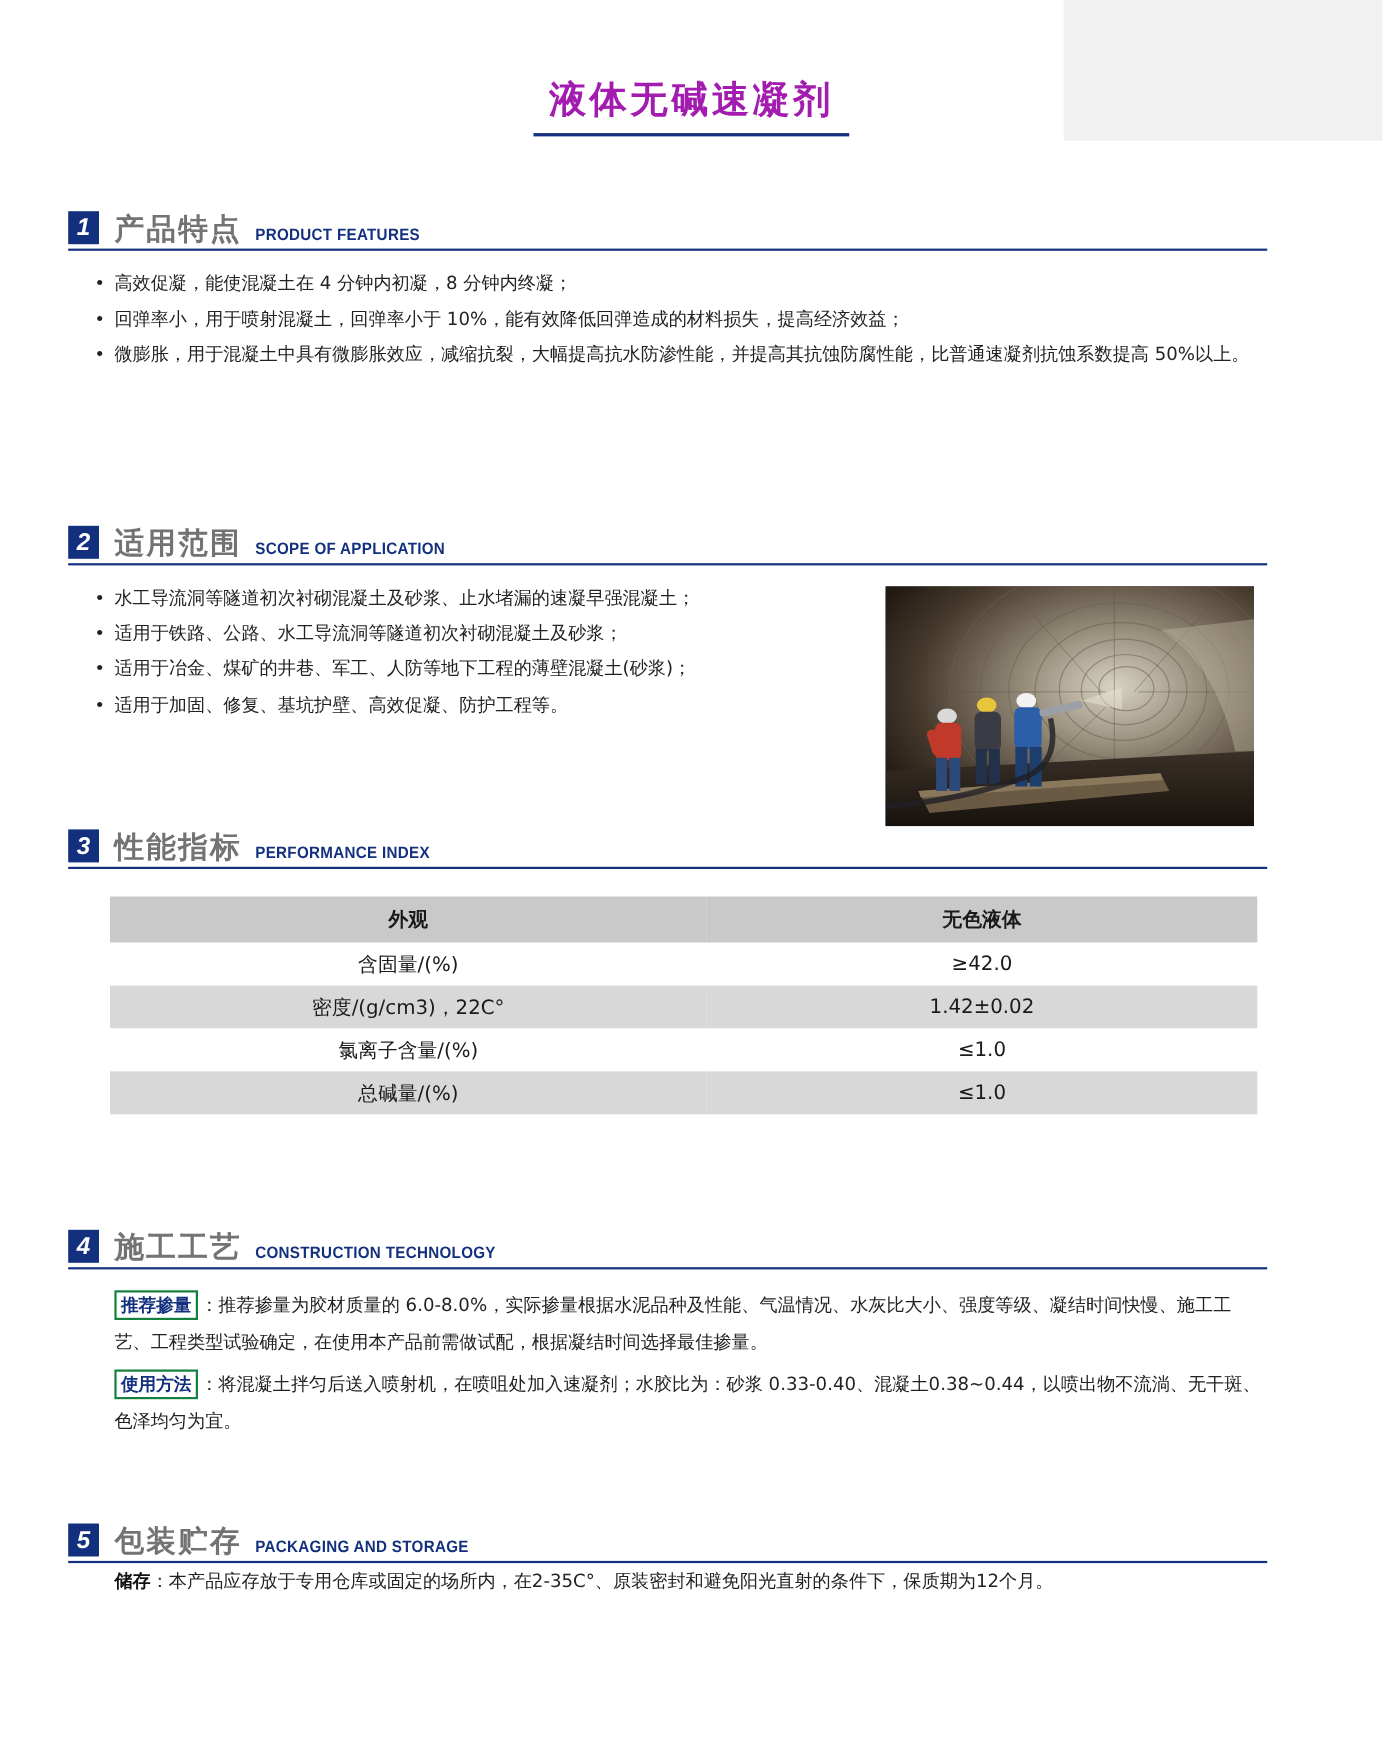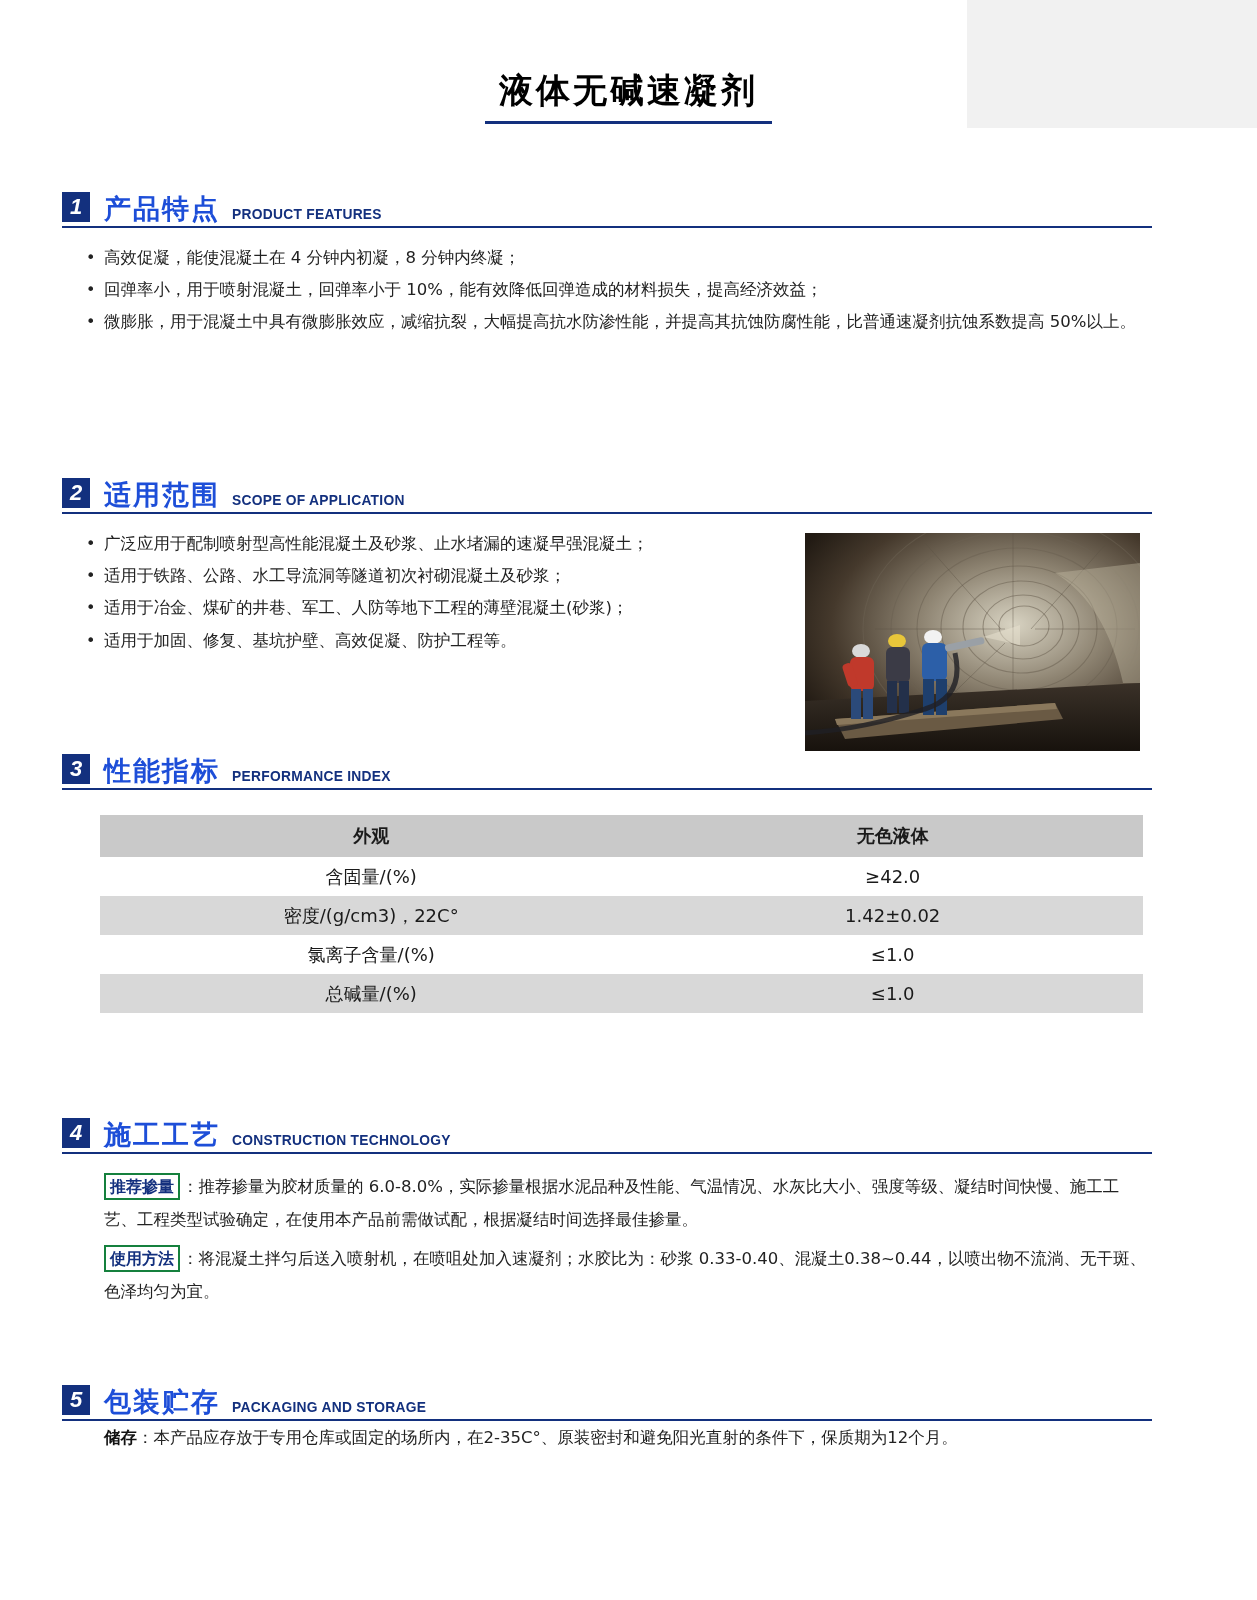--- a/index.html
+++ b/index.html
@@ -36,21 +36,21 @@
     top: 64px;
     left: 0;
     width: 1257px;
     text-align: center;
   }
   .doc-title {
     display: inline-block;
     font-size: 34px;
     font-weight: bold;
     letter-spacing: 3px;
-    color: #000000;
+    color: #a21caf;
     padding: 4px 14px 7px 14px;
     border-bottom: 3px solid #13307e;
     font-family: Liberation Mono, monospace;
     text-align: center;
   }
   
   .section {
     position: absolute;
     left: 62px;
     width: 1090px;
@@ -71,21 +71,21 @@
     font-style: italic;
     display: flex;
     align-items: center;
     justify-content: center;
     line-height: 1;
     flex: 0 0 auto;
   }
   .sec-cn {
     font-size: 27px;
     font-weight: bold;
-    color: #1d4ed8;
+    color: #737373;
     letter-spacing: 2px;
     margin-left: 14px;
     line-height: 1;
     font-family: "DejaVu Sans", "Liberation Sans", sans-serif;
   }
   .sec-en {
     font-size: 15px;
     font-weight: bold;
     color: #13307e;
     letter-spacing: 0.3px;
@@ -209,21 +209,21 @@
     </ul>
   </div>
 
   <div class="section" style="top:478px;">
     <div class="sec-head">
       <div class="sec-num">2</div>
       <div class="sec-cn">适用范围</div>
       <div class="sec-en">SCOPE OF APPLICATION</div>
     </div>
     <ul class="bullets" style="width:720px;">
-      <li>广泛应用于配制喷射型高性能混凝土及砂浆、止水堵漏的速凝早强混凝土；</li>
+      <li>水工导流洞等隧道初次衬砌混凝土及砂浆、止水堵漏的速凝早强混凝土；</li>
       <li>适用于铁路、公路、水工导流洞等隧道初次衬砌混凝土及砂浆；</li>
       <li>适用于冶金、煤矿的井巷、军工、人防等地下工程的薄壁混凝土(砂浆)；</li>
       <li>适用于加固、修复、基坑护壁、高效促凝、防护工程等。</li>
     </ul>
   </div>
 
   <div class="photo">
     <svg width="335" height="218" viewBox="0 0 335 218" xmlns="http://www.w3.org/2000/svg" aria-hidden="true">
       <defs>
         <radialGradient id="tun" cx="62%" cy="42%" r="72%">

